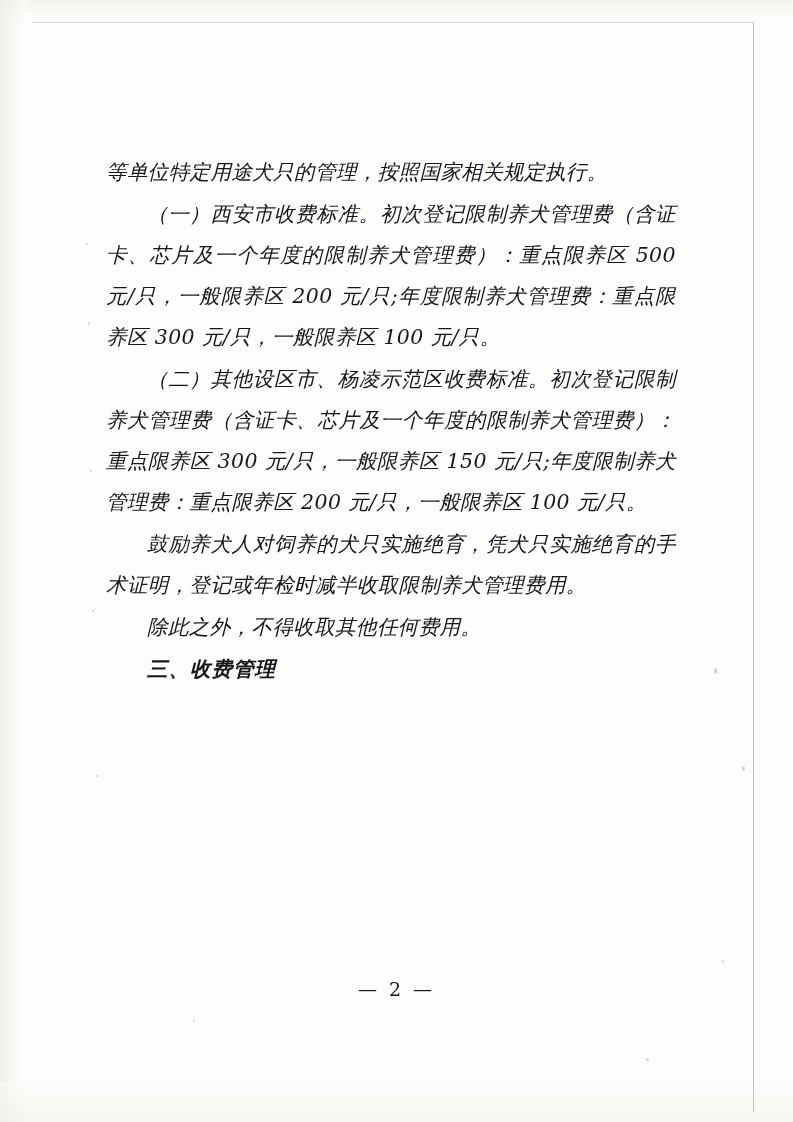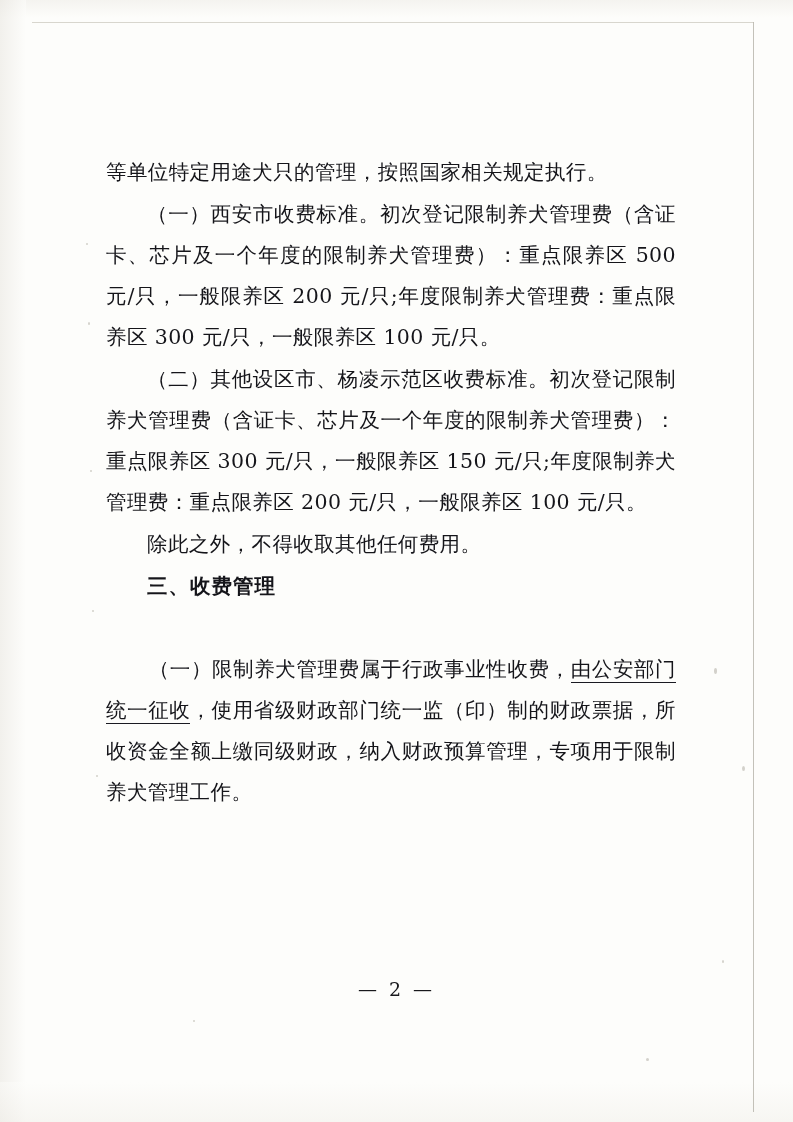--- a/index.html
+++ b/index.html
@@ -73,20 +73,21 @@
   .doc-body {
     position: absolute;
     left: 106px;
     top: 152px;
     width: 570px;
     color: #15151a;
     font-size: 20.5px;
     line-height: 41px;
     letter-spacing: .4px;
     text-align: justify;
+    font-style: italic;
   }
 
   .para {
     margin: 0 0 1px 0;
     white-space: pre-wrap;
   }
   .para.indent {
     text-indent: 41px;
   }
   .para.heading {
@@ -146,27 +147,25 @@
 
   <div class="doc-body">
 
     <p class="para">等单位特定用途犬只的管理，按照国家相关规定执行。</p>
 
 
     <p class="para indent">（一）西安市收费标准。初次登记限制养犬管理费（含证卡、芯片及一个年度的限制养犬管理费）：重点限养区 500 元/只，一般限养区 200 元/只;年度限制养犬管理费：重点限养区 300 元/只，一般限养区 100 元/只。</p>
 
     <p class="para indent">（二）其他设区市、杨凌示范区收费标准。初次登记限制养犬管理费（含证卡、芯片及一个年度的限制养犬管理费）：重点限养区 300 元/只，一般限养区 150 元/只;年度限制养犬管理费：重点限养区 200 元/只，一般限养区 100 元/只。</p>
 
+    <p class="para indent">鼓励养犬人对饲养的犬只实施绝育，凭犬只实施绝育的手术证明，登记或年检时减半收取限制养犬管理费用。</p>
 
     <p class="para indent">除此之外，不得收取其他任何费用。</p>
 
     <p class="para heading">三、收费管理</p>
 
-    <p class="para indent">
-      <span>（一）限制养犬管理费属于行政事业性收费，</span><span class="underline-mark">由公安部门统一征收</span><span>，使用省级财政部门统一监（印）制的财政票据，所收资金全额上缴同级财政，纳入财政预算管理，专项用于限制养犬管理工作。</span>
-    </p>
 
 
   </div>
 
   <div class="page-number">— 2 —</div>
 
 </div>
 
 </body></html>

